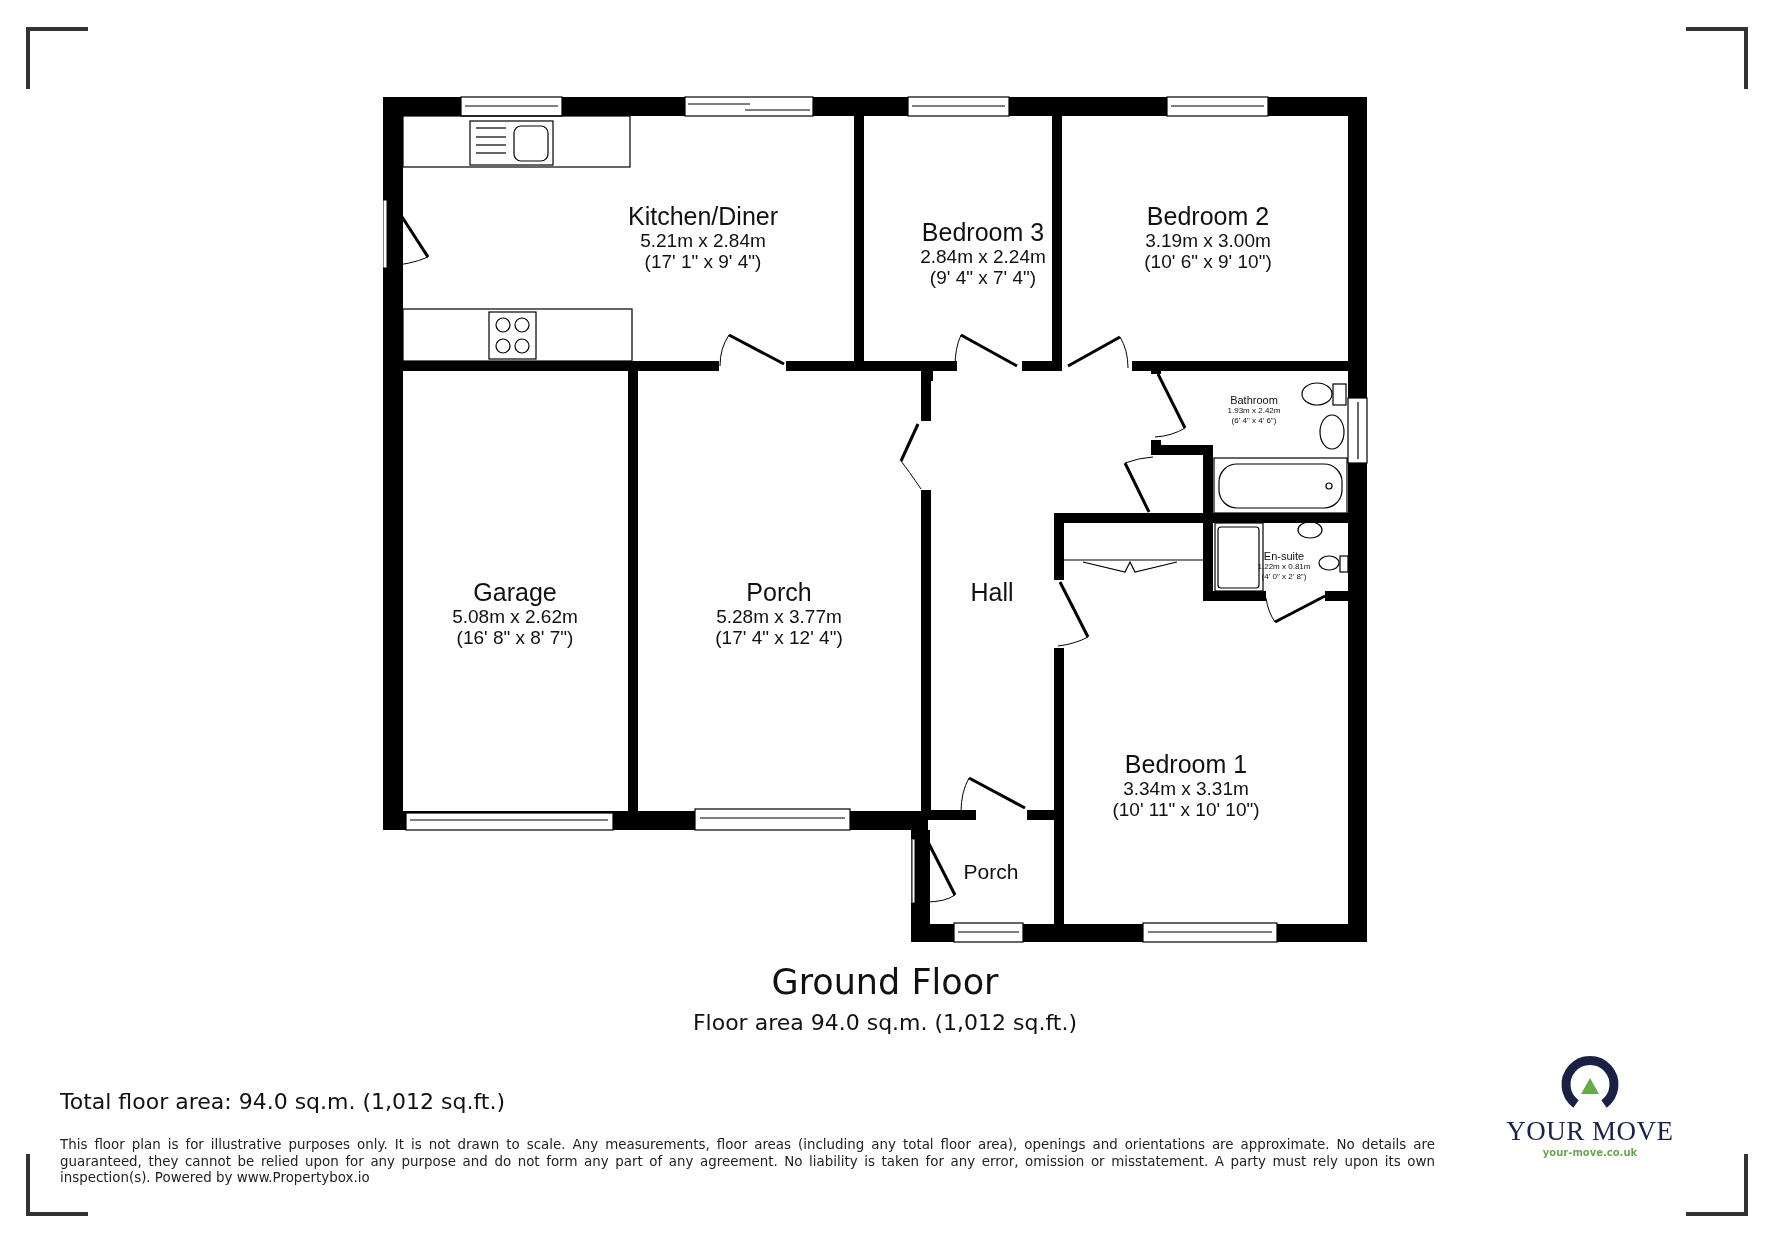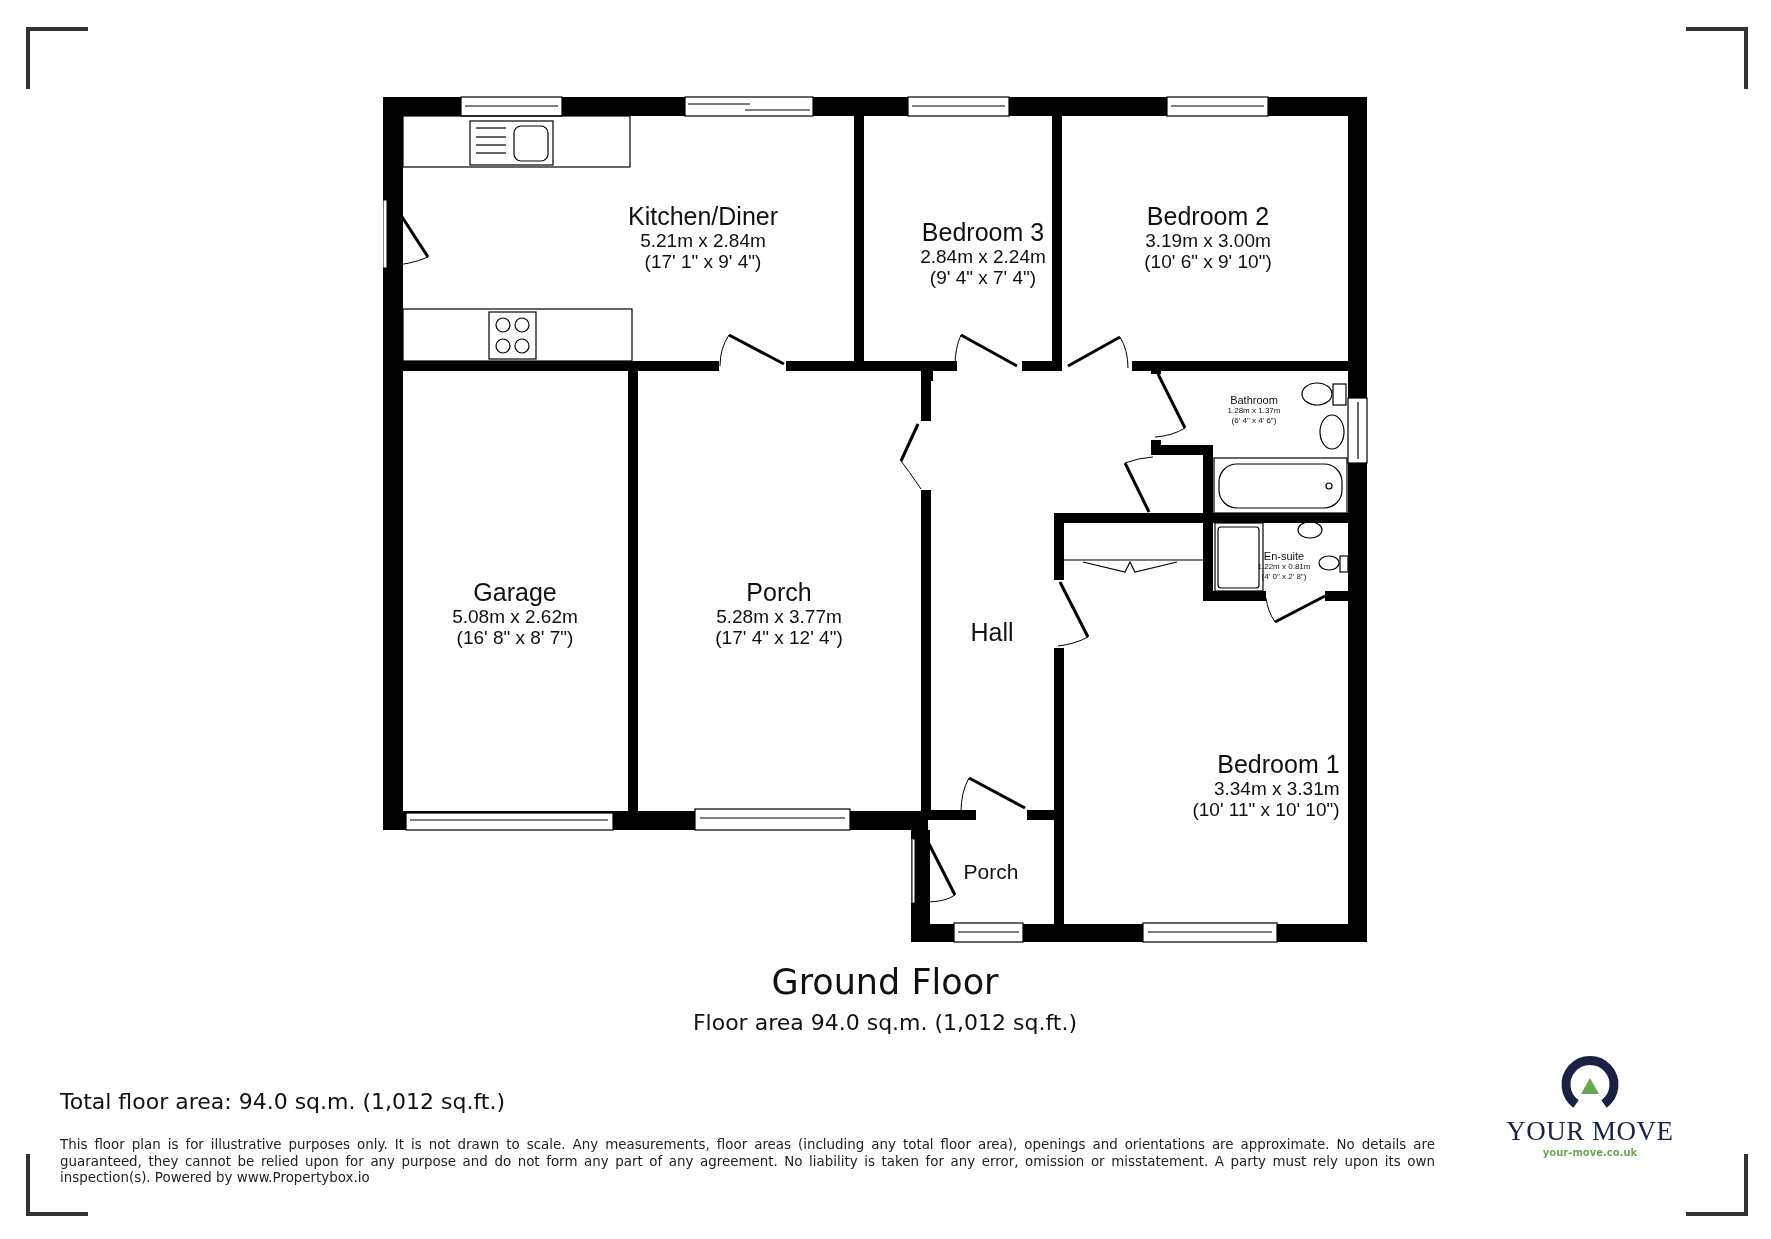--- a/index.html
+++ b/index.html
@@ -203,42 +203,42 @@
   <div class="dim">2.84m x 2.24m</div>
   <div class="dim">(9' 4" x 7' 4")</div>
 </div>
 <div class="room-label" style="left:1208px; top:202px;">
   <div class="name">Bedroom 2</div>
   <div class="dim">3.19m x 3.00m</div>
   <div class="dim">(10' 6" x 9' 10")</div>
 </div>
 <div class="room-label small" style="left:1254px; top:394px;">
   <div class="name">Bathroom</div>
-  <div class="dim">1.28m x 1.37m</div>
+  <div class="dim">1.93m x 2.42m</div>
   <div class="dim">(6' 4" x 4' 6")</div>
 </div>
 <div class="room-label small" style="left:1284px; top:550px;text-align:center;">
   <div class="name">En-suite</div>
   <div class="dim">1.22m x 0.81m</div>
   <div class="dim">(4' 0" x 2' 8")</div>
 </div>
 <div class="room-label" style="left:515px; top:578px;">
   <div class="name">Garage</div>
   <div class="dim">5.08m x 2.62m</div>
   <div class="dim">(16' 8" x 8' 7")</div>
 </div>
 <div class="room-label" style="left:779px; top:578px;">
   <div class="name">Porch</div>
   <div class="dim">5.28m x 3.77m</div>
   <div class="dim">(17' 4" x 12' 4")</div>
 </div>
-<div class="room-label" style="left:992px; top:578px;margin-top:40px;">
+<div class="room-label" style="left:992px; top:578px;">
   <div class="name">Hall</div>
 </div>
-<div class="room-label" style="left:1266px; top:750px;text-align:right;">
+<div class="room-label" style="left:1186px; top:750px;">
   <div class="name">Bedroom 1</div>
   <div class="dim">3.34m x 3.31m</div>
   <div class="dim">(10' 11" x 10' 10")</div>
 </div>
 <div class="room-label" style="left:991px; top:860px;">
   <div class="dim" style="font-size:21px;">Porch</div>
 </div>
 
 <div class="floor-title">Ground Floor</div>
 <div class="floor-area">Floor area 94.0 sq.m. (1,012 sq.ft.)</div>

